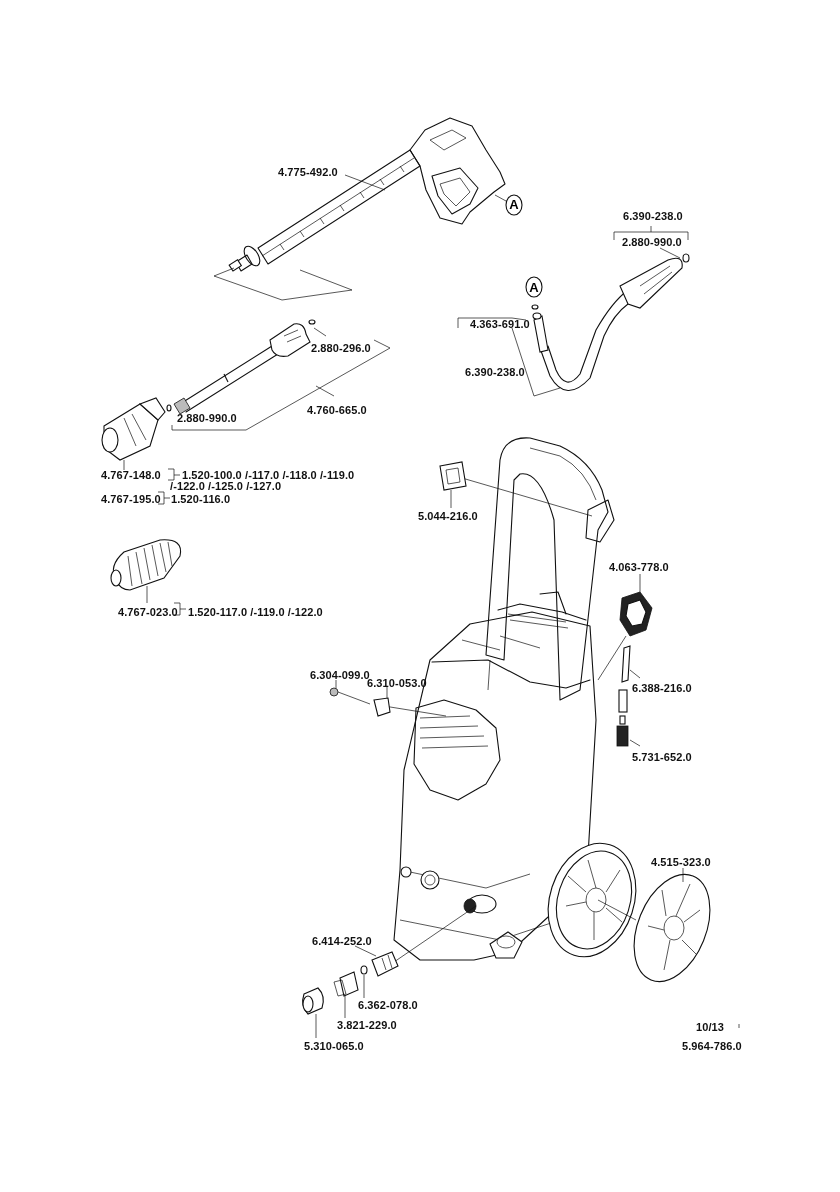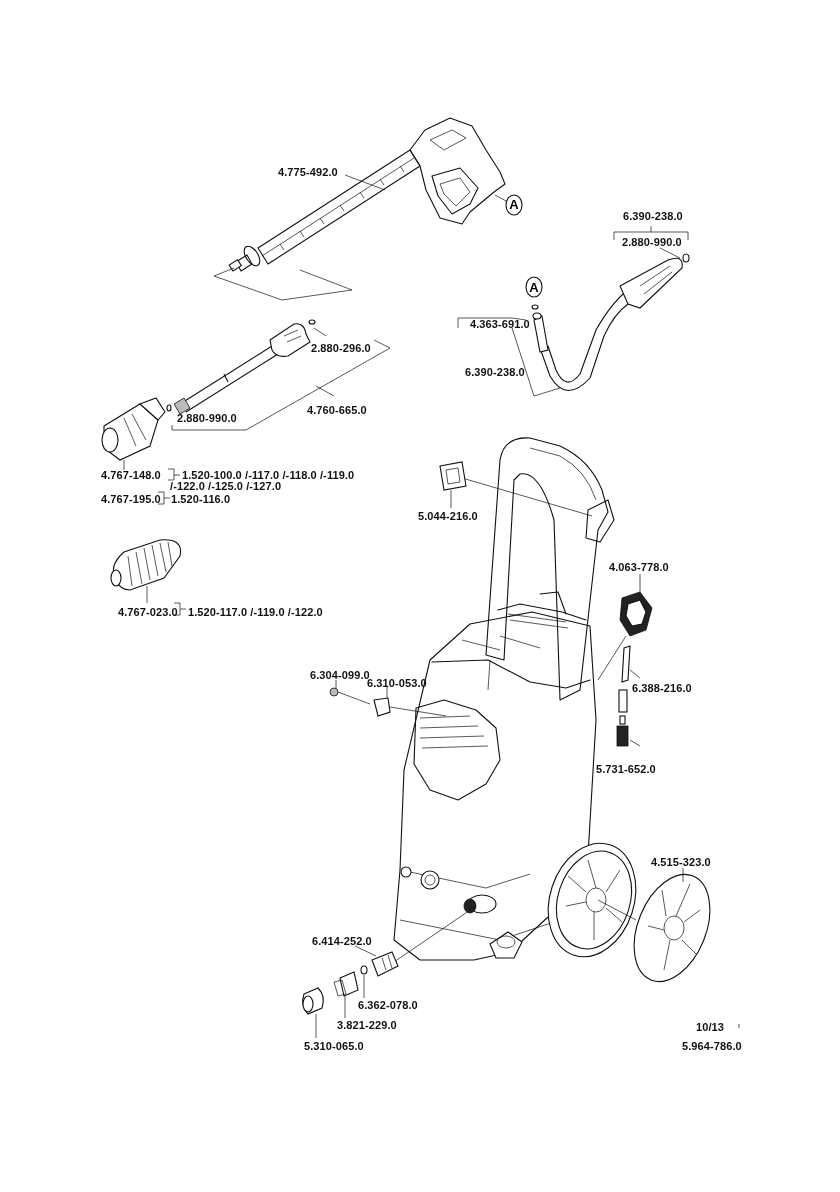--- a/index.html
+++ b/index.html
@@ -200,21 +200,21 @@
 <div class="lbl" style="left:118px;top:606px;">4.767-023.0</div>
 <div class="lbl" style="left:188px;top:606px;">1.520-117.0 /-119.0 /-122.0</div>
 
 <div class="lbl" style="left:418px;top:510px;">5.044-216.0</div>
 <div class="lbl" style="left:609px;top:561px;">4.063-778.0</div>
 
 <div class="lbl" style="left:310px;top:669px;">6.304-099.0</div>
 <div class="lbl" style="left:367px;top:677px;">6.310-053.0</div>
 
 <div class="lbl" style="left:632px;top:682px;">6.388-216.0</div>
-<div class="lbl" style="left:596px;top:751px;margin-top:12px;">5.731-652.0</div>
+<div class="lbl" style="left:632px;top:751px;">5.731-652.0</div>
 
 <div class="lbl" style="left:651px;top:856px;">4.515-323.0</div>
 
 <div class="lbl" style="left:312px;top:935px;">6.414-252.0</div>
 <div class="lbl" style="left:358px;top:999px;">6.362-078.0</div>
 <div class="lbl" style="left:337px;top:1019px;">3.821-229.0</div>
 <div class="lbl" style="left:304px;top:1040px;">5.310-065.0</div>
 
 <div class="lbl" style="left:696px;top:1021px;">10/13</div>
 <div class="lbl" style="left:666px;top:1040px;padding-left:16px;">5.964-786.0</div>

